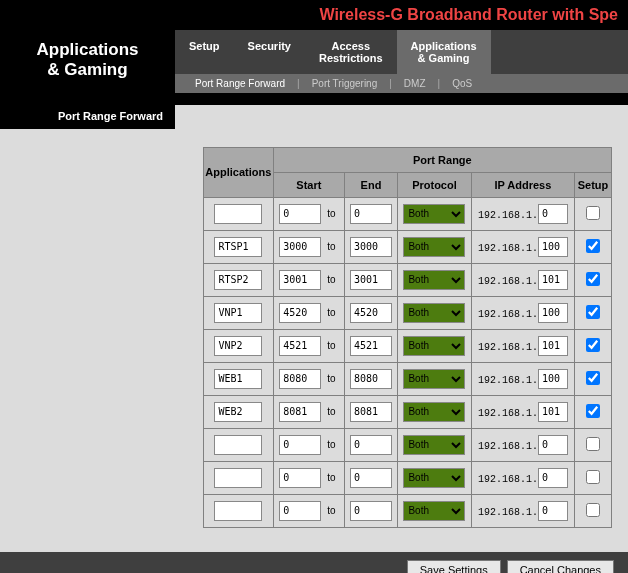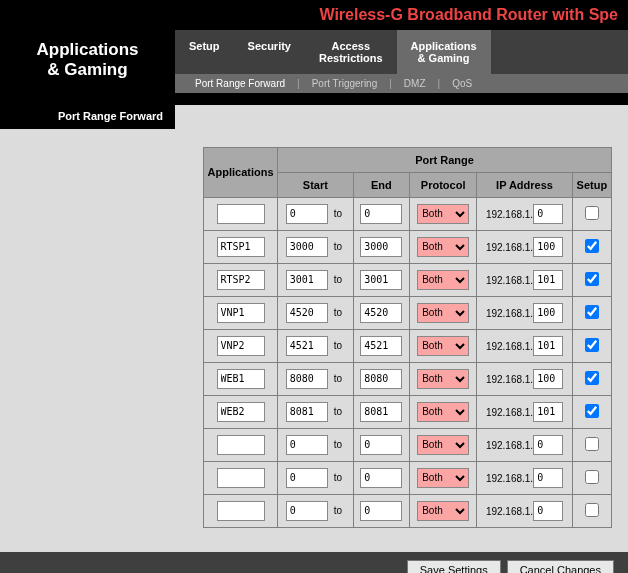--- a/index.html
+++ b/index.html
@@ -22,23 +22,23 @@
     table.pr { border-collapse: collapse; width: 100%; }
     table.pr th, table.pr td { border: 1px solid #808080; text-align: center; vertical-align: middle; }
     table.pr thead th { background: #a9a9a9; font-size: 11px; font-weight: bold; }
     .sec-title th { padding: 6px 0; margin-left: 16px; }
     .col-head th { padding: 6px 2px; font-size: 10px; }
     table.pr tbody td { border: 1px solid #808080; padding: 6px 4px; background: #dcdcdc; }
     input.txt { width: 46px; height: 20px; font-size: 10px; border: 1px solid #888; padding: 2px 3px; font-family: monospace; }
     input.txt.app { width: 48px; }
     input.txt.num { width: 42px; }
     input.txt.ipend { width: 30px; }
-    select.proto { width: 52px; height: 20px; font-size: 10px; border: 1px solid #888; background: #fca5a5; }
+    select.proto { width: 62px; height: 20px; font-size: 10px; border: 1px solid #888; background: #4d7c0f; }
     .to { font-size: 10px; padding: 0 3px; }
-    .ip-pref { font-size: 10px; }
+    .ip-pref { font-size: 10px; font-family: Liberation Mono, monospace; }
     input[type=checkbox] { width: 14px; height: 14px; }
     .footer { background: #3f3f3f; display: flex; justify-content: flex-end; padding: 8px 14px; }
     .btn { background: #e8e8e8; border: 1px solid #777; font-size: 11px; padding: 3px 12px; margin-left: 6px; cursor: pointer; }
   </style>
 </head>
 <body>
 
 <div class="header-title">Wireless-G Broadband Router with Spe</div>
 
 <div class="header-row">

